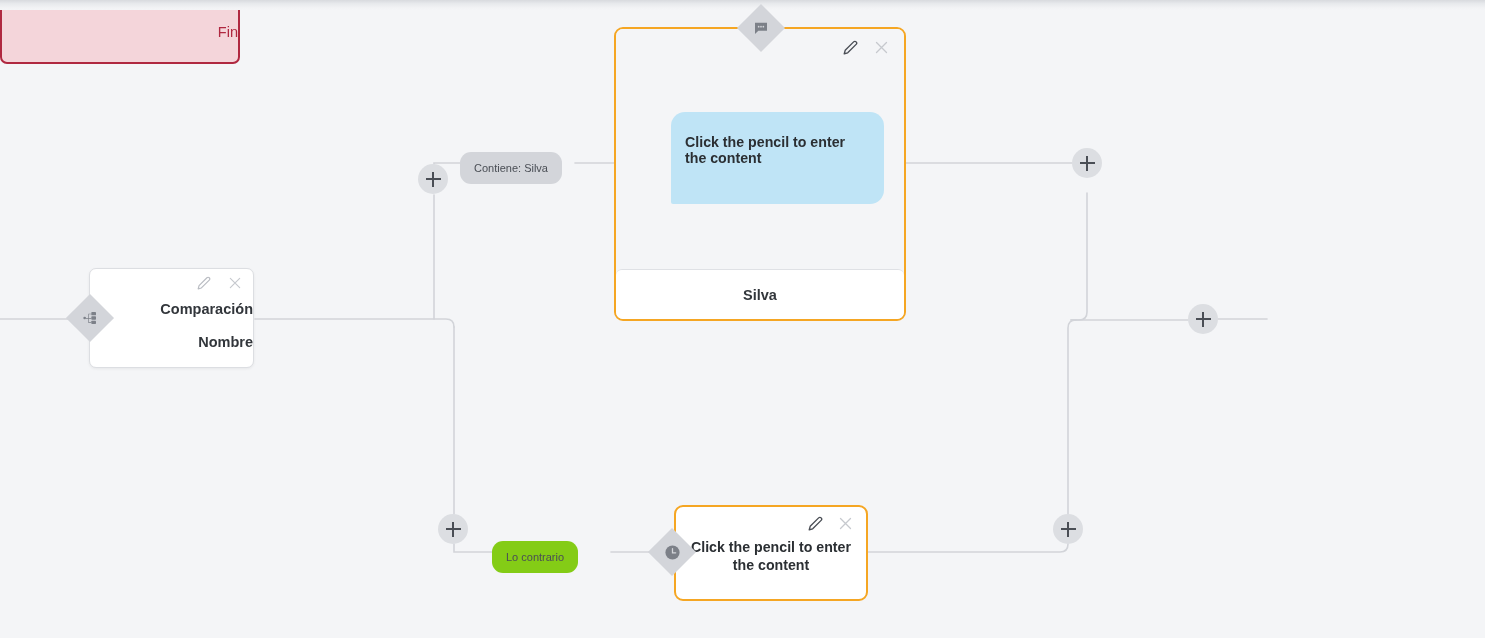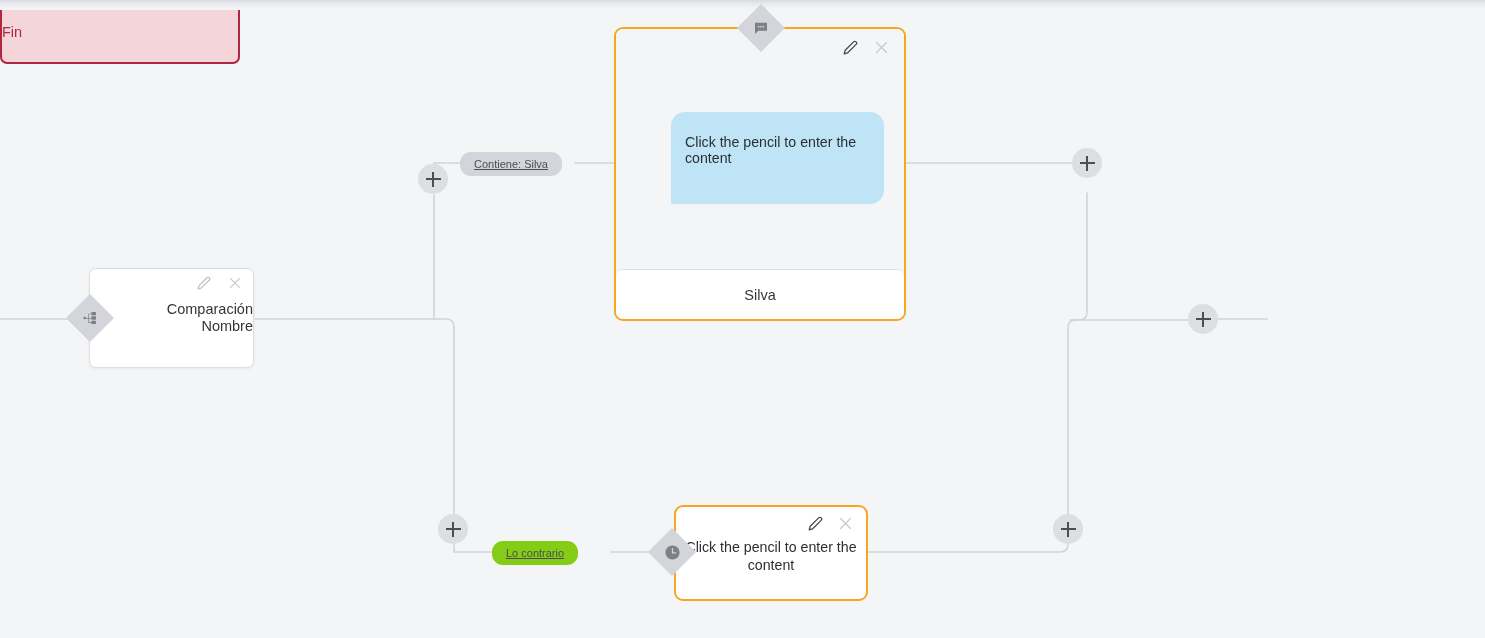--- a/index.html
+++ b/index.html
@@ -28,38 +28,39 @@
     position: absolute;
     top: 0; left: 0;
     width: 1485px; height: 638px;
   }
 
   
   .node {
     position: absolute;
     background: #ffffff;
     border-radius: 7px;
+    font-weight: bold;
   }
 
   
   #node-comparison {
     left: 89px; top: 268px;
     width: 165px; height: 100px;
     border: 1px solid #dcdee2;
     box-shadow: 0 1px 3px rgba(0,0,0,0.06);
   }
   #node-comparison .title,
   #node-comparison .subtitle {
     text-align: right;
     color: #32363b;
     font-size: 14.5px;
     line-height: 1.2;
   }
   #node-comparison .title { margin-top: 32px; }
-  #node-comparison .subtitle { }
+  #node-comparison .subtitle { margin-top: 16px; }
 
   .card-tools {
     position: absolute;
     top: 5px; right: 10px;
     display: flex;
     align-items: center;
     gap: 14px;
   }
   .tool-icon {
     width: 17px; height: 17px;
@@ -131,21 +132,21 @@
 
   
   #node-fin {
     left: 1267px; top: 287px;
     width: 240px; height: 64px;
     background: #f4d5da;
     border: 2px solid #b02840;
     border-radius: 7px;
     display: flex;
     align-items: center;
-    justify-content: flex-start;
+    justify-content: flex-end;
   }
   #node-fin .fin-label {
     color: #b02840;
     font-size: 14.5px;
   }
 
   
   .diamond {
     position: absolute;
     width: 34px; height: 34px;
@@ -195,22 +196,21 @@
   .edge-label {
     position: absolute;
     display: flex;
     align-items: center;
     justify-content: center;
     border-radius: 11px;
     font-size: 11px;
     color: #4a4e55;
     white-space: nowrap;
     padding: 4px 14px;
-    height: 24px;
-    text-decoration: underline;
+    height: 32px;
   }
   #label-contiene {
     left: 460px; top: 152px;
     background: #d3d5da;
   }
   #label-contrario {
     left: 492px; top: 541px;
     background: #84cc16;
   }
 </style>

